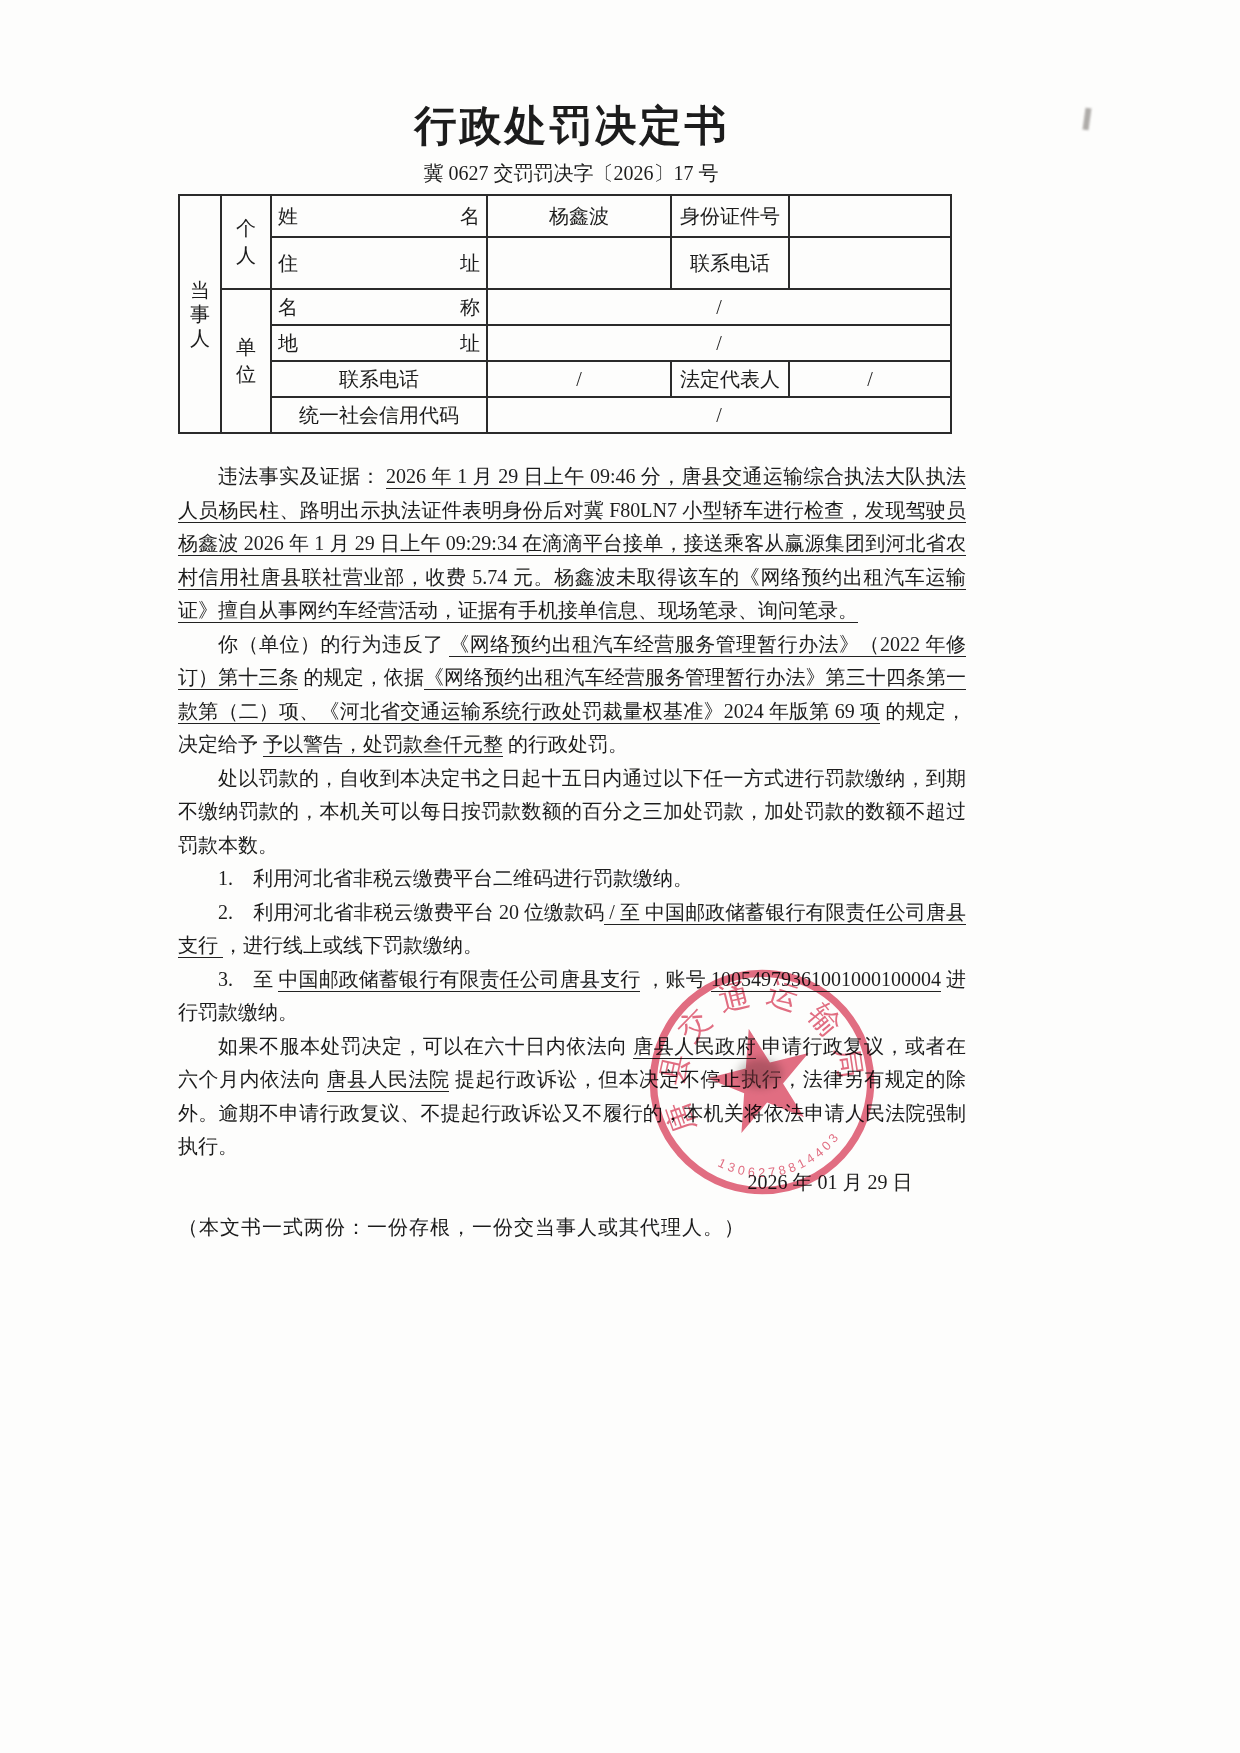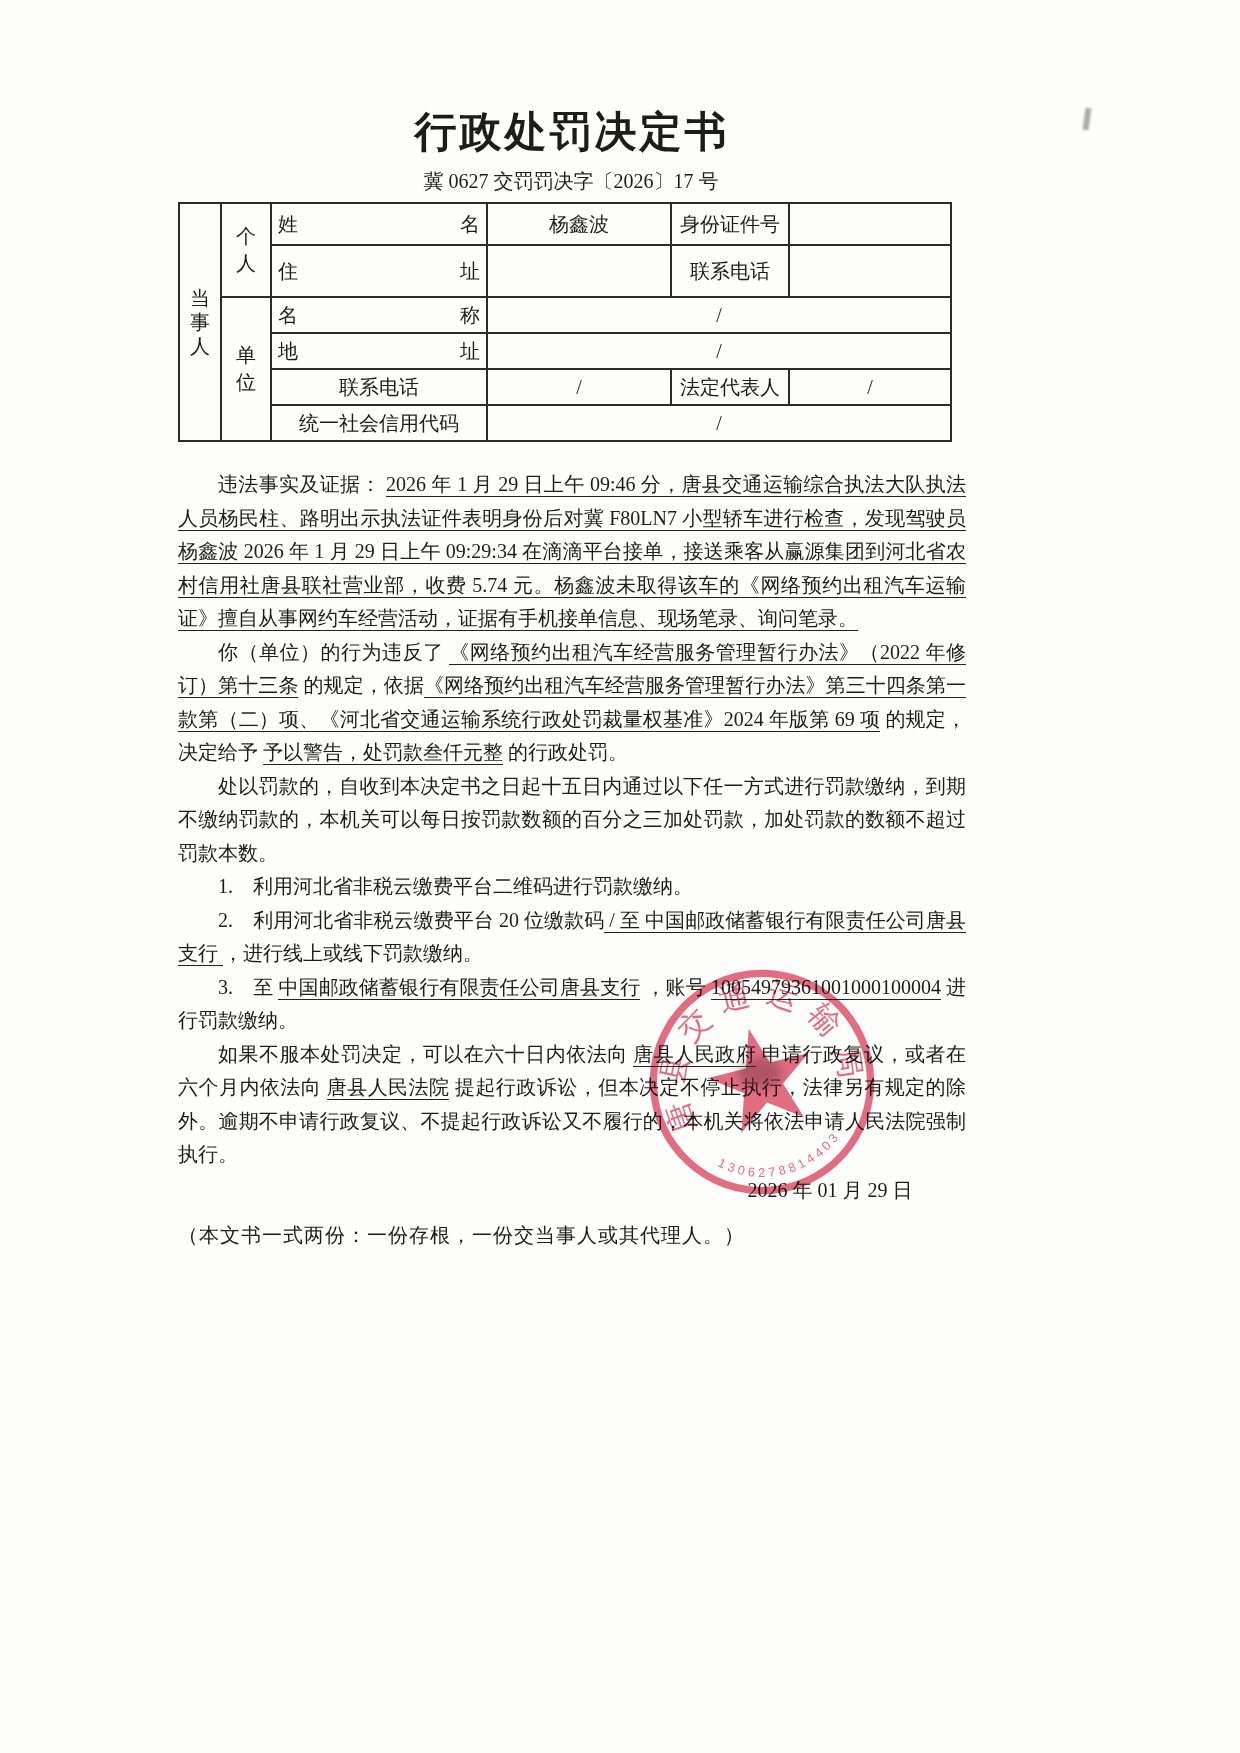--- a/index.html
+++ b/index.html
@@ -4,21 +4,21 @@
 <style>
   html,body{margin:0;padding:0;}
   body{
     width:1240px;height:1753px;position:relative;
     background:#fdfdfc;
     font-family:"Liberation Serif","DejaVu Serif",serif;
     color:#1c1c1c;
   }
   .page{position:absolute;left:178px;top:96px;width:788px;}
   .doc-title{
-    margin:10px;text-align:center;font-size:42px;font-weight:bold;
+    margin:4px;text-align:center;font-size:42px;font-weight:bold;
     letter-spacing:3px;line-height:52px;
     font-family:"Liberation Sans","DejaVu Sans",sans-serif;
   }
   .doc-number{font-size:20px;text-align:center;margin:8px 2px 8px 0;line-height:26px;}
   table.party{
     border-collapse:collapse;width:772px;table-layout:fixed;
     font-size:20px;
   }
   table.party td{
     border:2px solid #2b2b2b;padding:0 6px;text-align:center;

